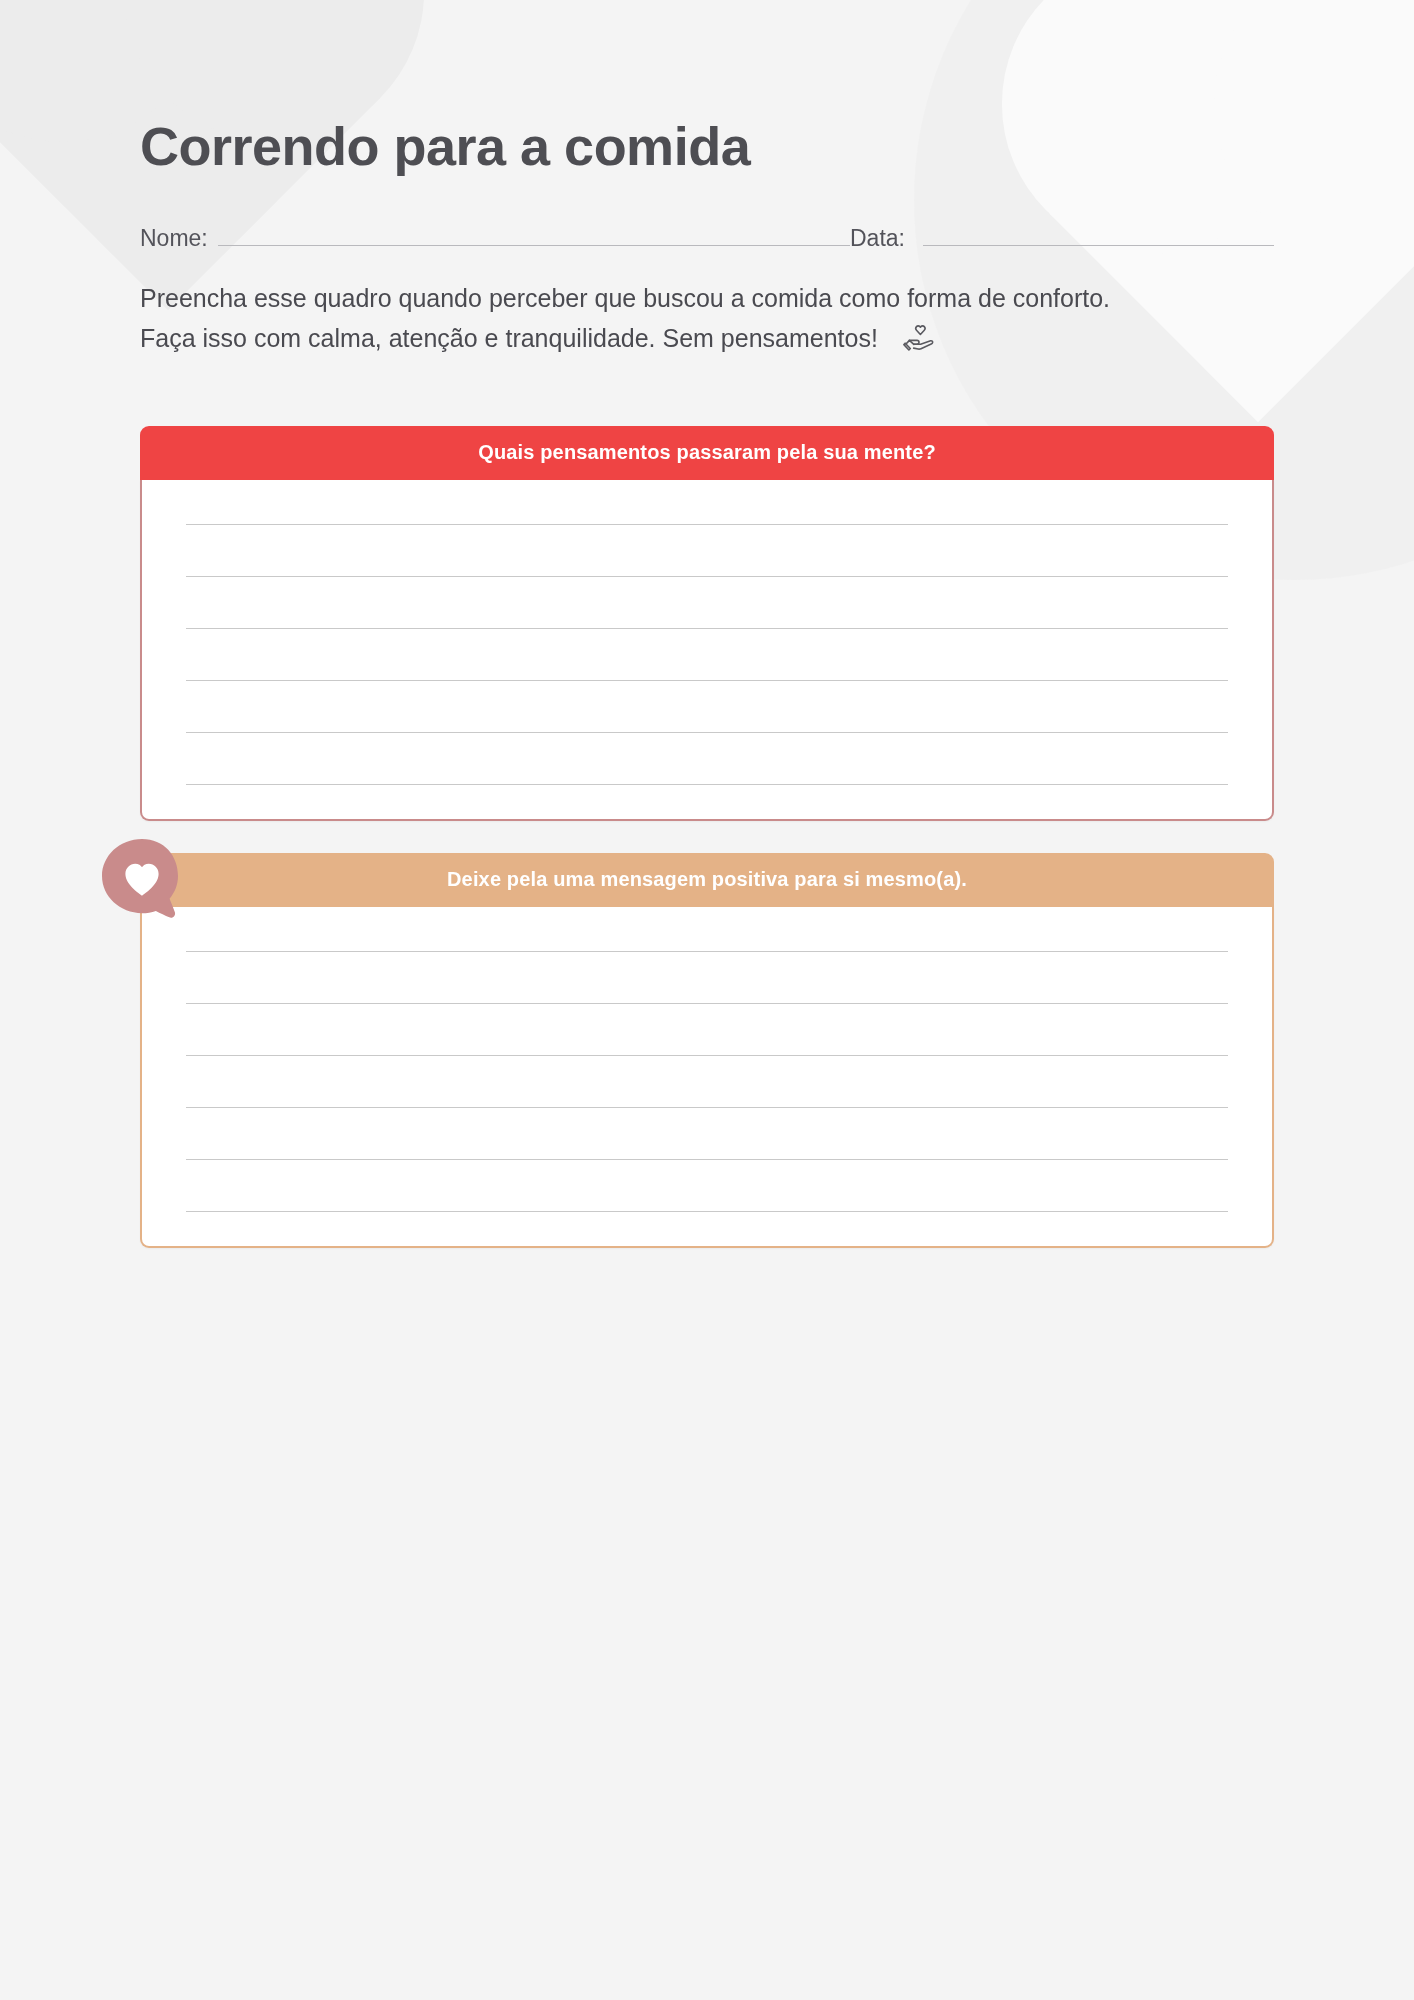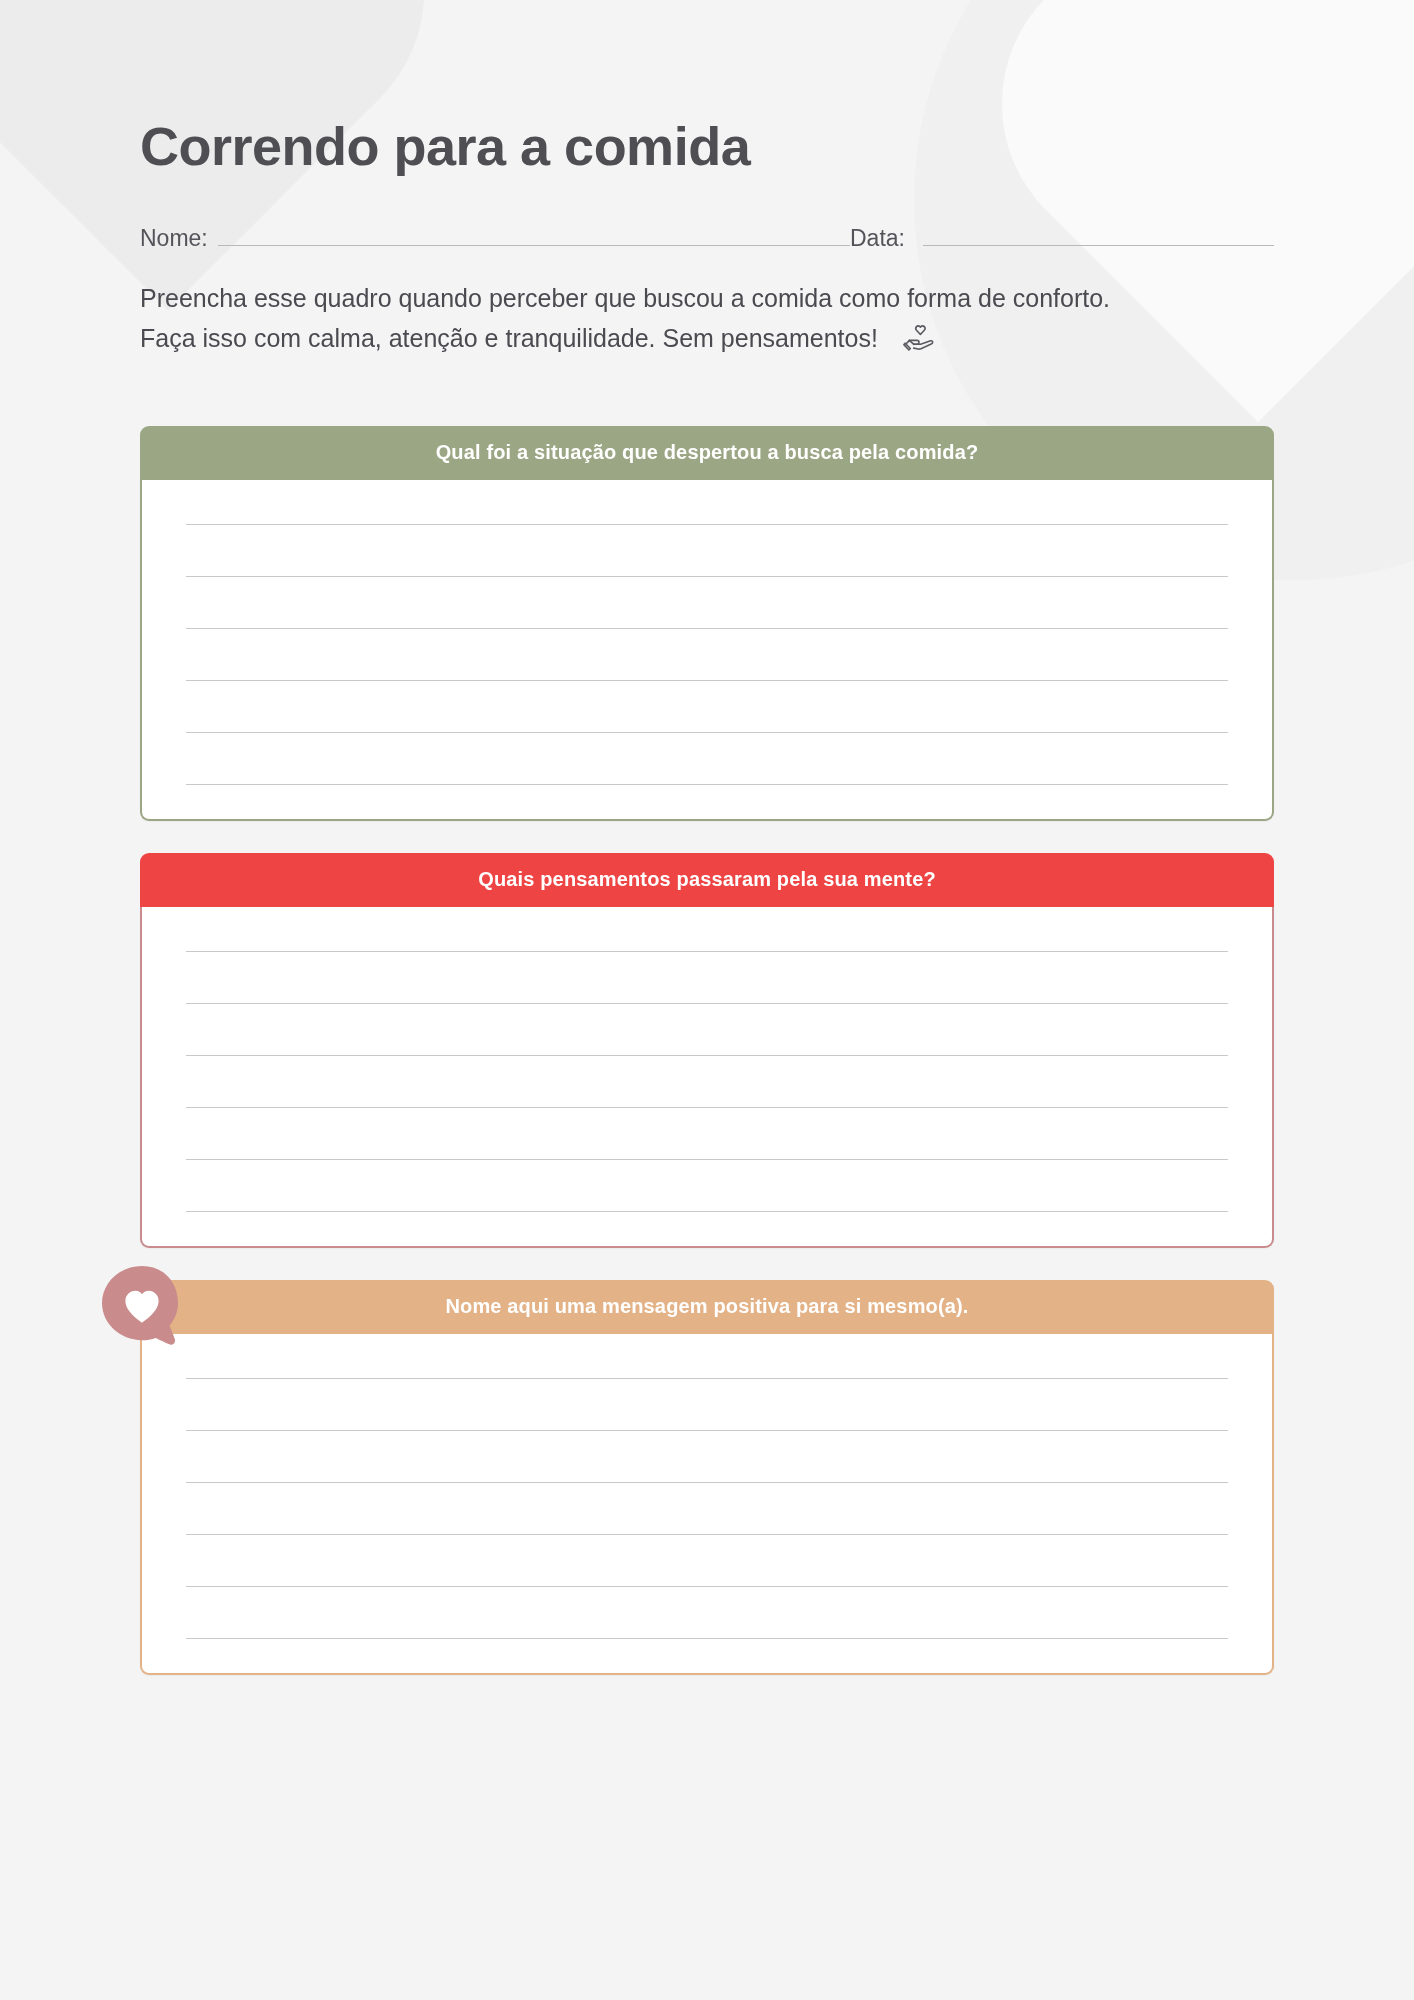--- a/index.html
+++ b/index.html
@@ -232,33 +232,20 @@
           <path d="M6.4 16.4h7.6c1.1 0 2.0.8 2.0 1.9 0 1.0-.9 1.9-2.0 1.9h-3.1"></path>
           <path d="M11.0 20.2h6.6l10.0-3.4c1.2-.4 2.3.6 2.0 1.8-.2.7-.7 1.2-1.4 1.5l-10.2 4.6c-.9.4-1.9.5-2.9.3l-4.4-.9"></path>
           <path d="M2.2 19.2l-1.3 1.4 5.0 5.4 1.4-1.5z"></path>
         </svg>
       </span>
     </span>
   </p>
 
   <div class="cards">
 
-    <section class="card green">
-      <div class="card-header">Qual foi a situação que despertou a busca pela comida?</div>
-      <div class="card-body">
-        <div class="write-lines">
-          <div class="write-line"></div>
-          <div class="write-line"></div>
-          <div class="write-line"></div>
-          <div class="write-line"></div>
-          <div class="write-line"></div>
-          <div class="write-line"></div>
-        </div>
-      </div>
-    </section>
 
     <section class="card rose">
       <div class="card-header">Quais pensamentos passaram pela sua mente?</div>
       <div class="card-body">
         <div class="write-lines">
           <div class="write-line"></div>
           <div class="write-line"></div>
           <div class="write-line"></div>
           <div class="write-line"></div>
           <div class="write-line"></div>
@@ -267,21 +254,21 @@
       </div>
     </section>
 
     <section class="card peach">
       <div class="heart-badge">
         <svg width="92" height="92" viewBox="0 0 92 92">
           <path d="M46 6C23.9 6 6 22.6 6 43.1c0 20.4 17.9 37.1 40 37.1 4.9 0 9.6-.8 13.9-2.3 4.2 2.1 9.3 4.6 13.4 6.4 3.4 1.5 6.8-1.9 5.5-5.4-1.5-4-3.6-9.3-5.2-13.2 5.3-6.3 8.4-14.1 8.4-22.6C82 22.6 68.1 6 46 6z" fill="#c98b8b"></path>
           <path d="M46 62.5s-16.6-10.3-16.6-21.6c0-5.9 4.5-10.2 9.8-10.2 3.3 0 5.7 1.7 6.8 3.6 1.1-1.9 3.5-3.6 6.8-3.6 5.3 0 9.8 4.3 9.8 10.2C62.6 52.2 46 62.5 46 62.5z" fill="#ffffff"></path>
         </svg>
       </div>
-      <div class="card-header">Nome aqui uma mensagem positiva para si mesmo(a).</div>
+      <div class="card-header">Deixe pela uma mensagem positiva para si mesmo(a).</div>
       <div class="card-body">
         <div class="write-lines">
           <div class="write-line"></div>
           <div class="write-line"></div>
           <div class="write-line"></div>
           <div class="write-line"></div>
           <div class="write-line"></div>
           <div class="write-line"></div>
         </div>
       </div>

